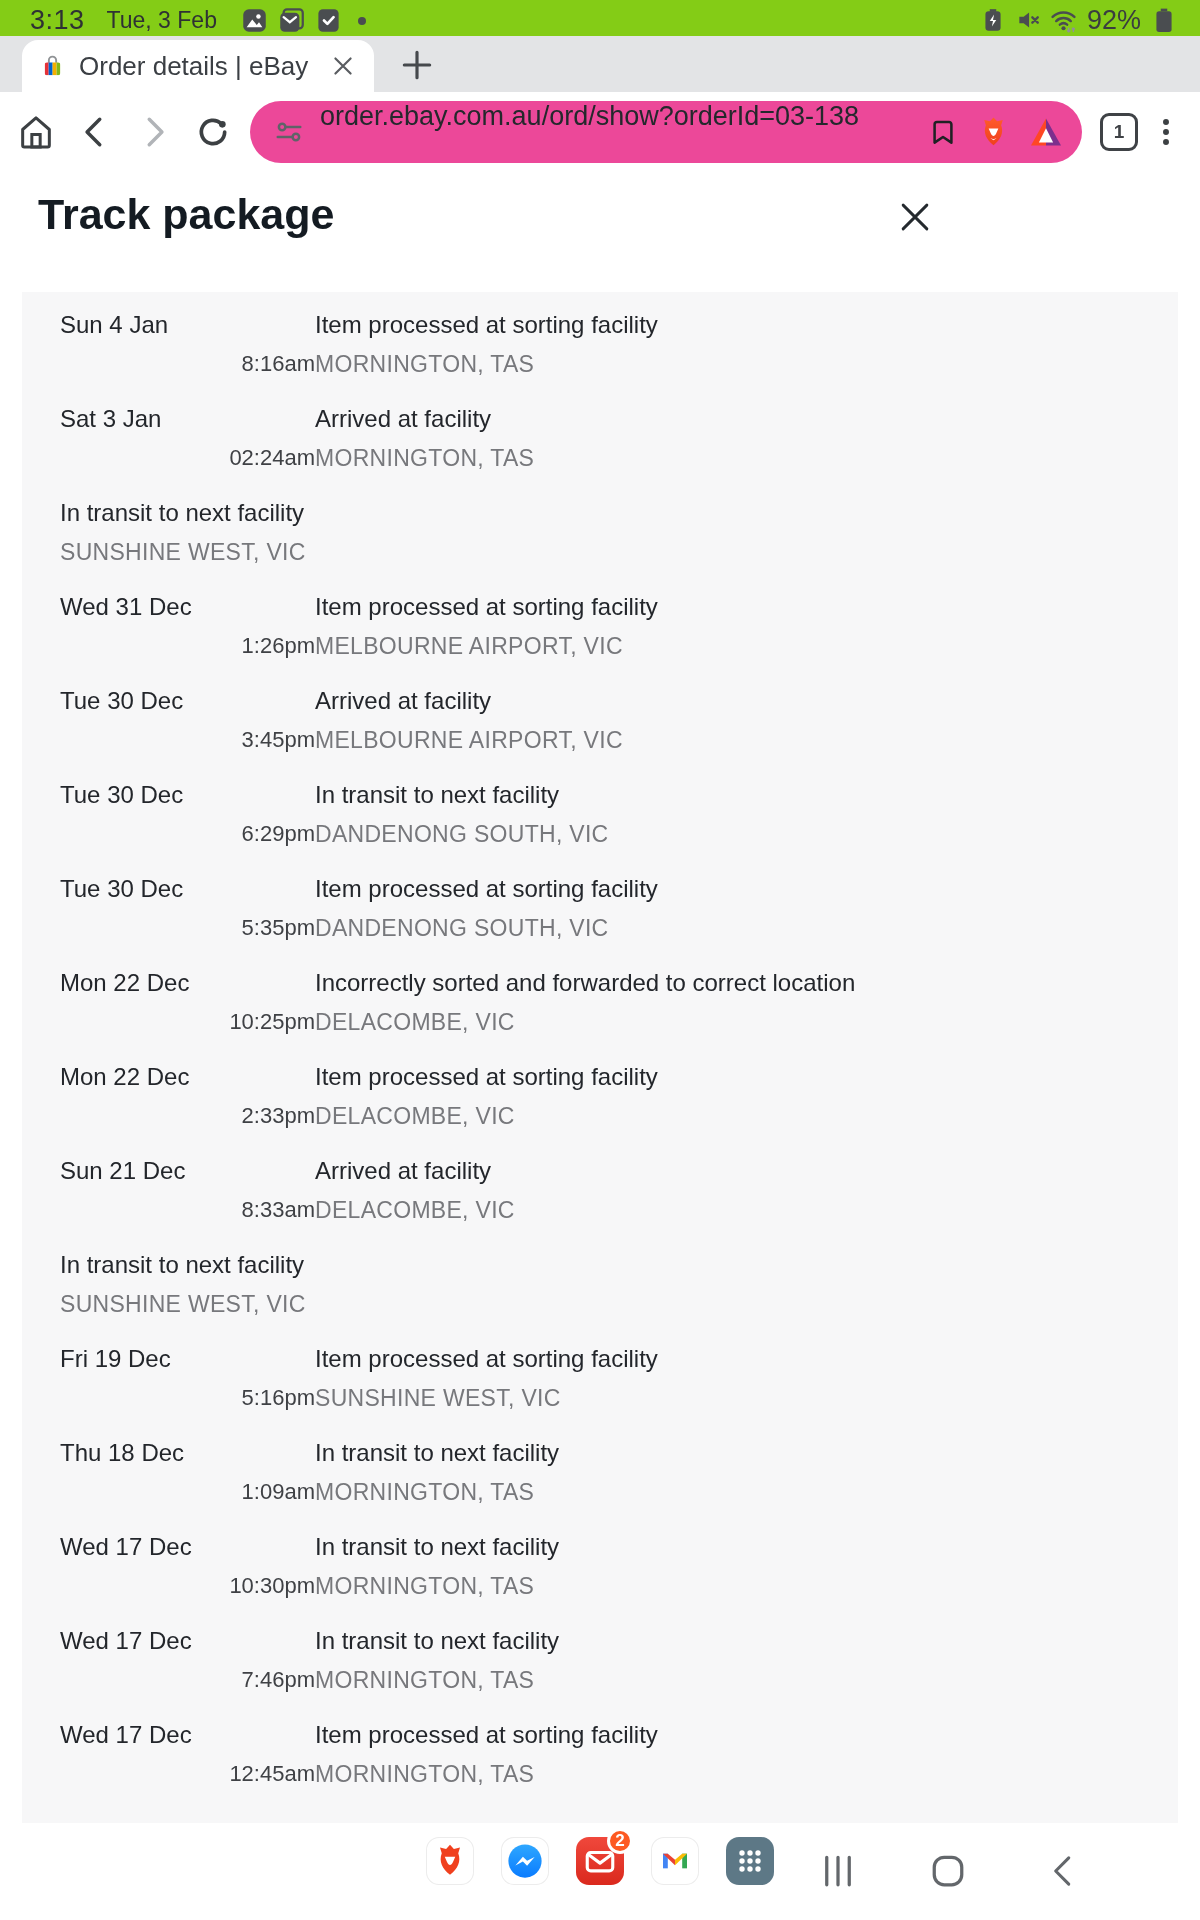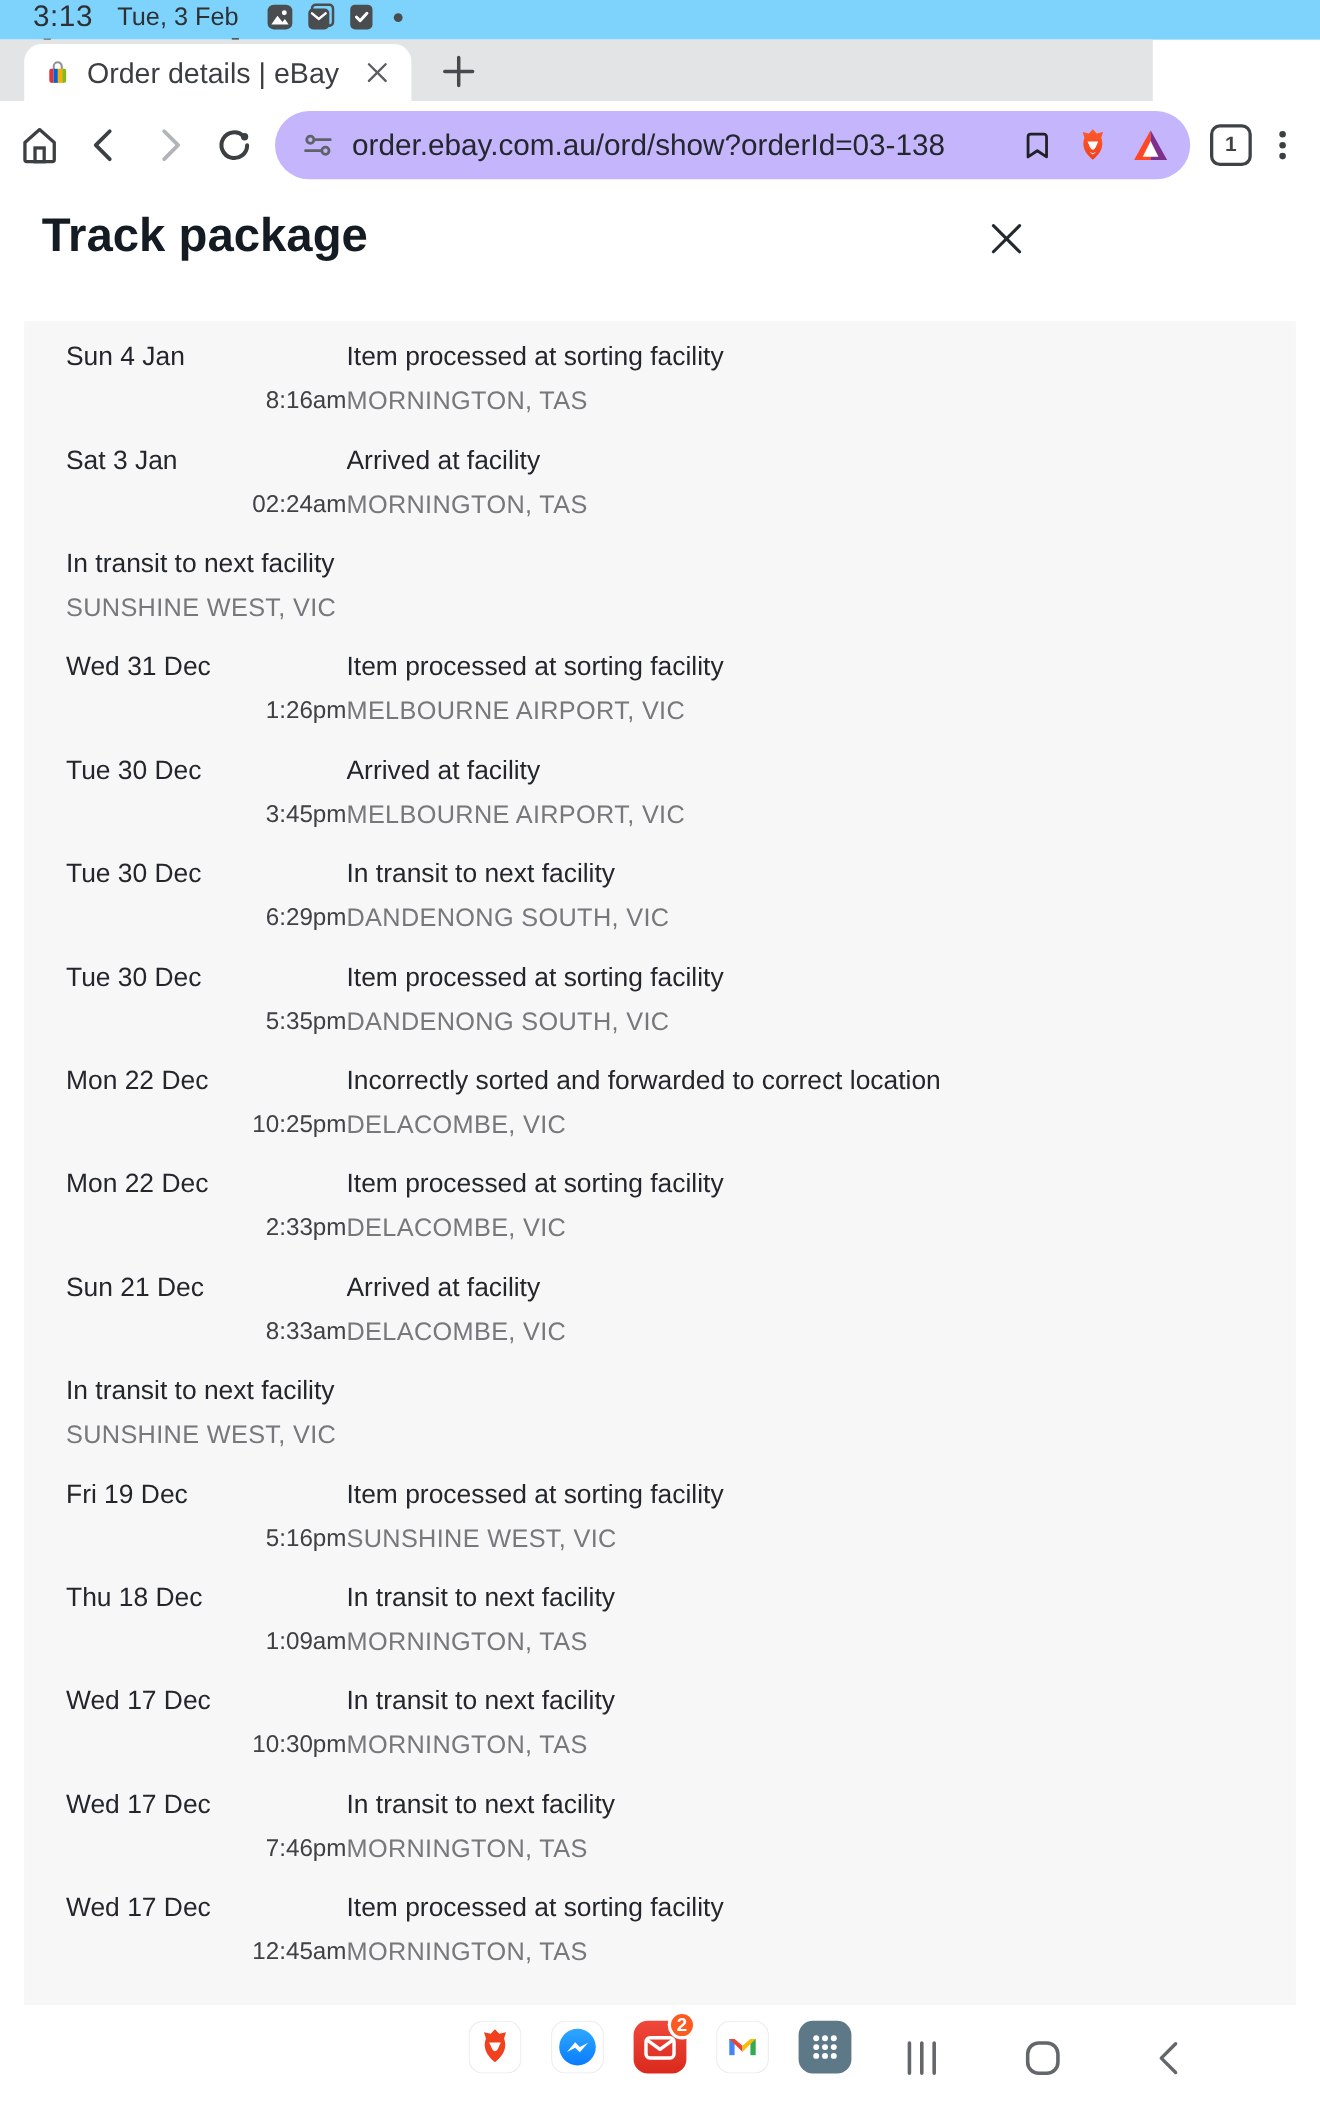--- a/index.html
+++ b/index.html
@@ -1,46 +1,46 @@
 <!DOCTYPE html>
 <html><head>
 <meta charset="utf-8">
 <style>
   html,body{margin:0;padding:0;background:#fff;}
   .screen{position:relative;width:1200px;height:1920px;background:#fff;overflow:hidden;
           font-family:"Liberation Sans", sans-serif;-webkit-font-smoothing:antialiased;}
 
   
-  .status-bar{position:absolute;left:0;top:0;width:1200px;height:36px;background:#7dd3fc;
-              display:flex;align-items:flex-start;justify-content:space-between;box-sizing:border-box;
-              padding:0 22px 0 30px;flex-direction:column;}
+  .status-bar{position:absolute;left:0;top:0;width:1200px;height:36px;background:#84cc16;
+              display:flex;align-items:flex-end;justify-content:space-between;box-sizing:border-box;
+              padding:0 22px 0 30px;}
   .sb-left,.sb-right{display:flex;align-items:center;gap:10px;}
   .sb-time{font-size:27px;color:#2e3134;letter-spacing:.5px;}
   .sb-date{font-size:23px;color:#2e3134;margin-left:12px;margin-right:14px;}
   .notif-icon{display:inline-flex;width:27px;height:27px;}
   .notif-dot{width:8px;height:8px;border-radius:50%;background:#4a4d50;margin-left:6px;}
   .sb-right{gap:8px;}
   .sb-batt-pct{font-size:27px;color:#3a3d40;margin:0 2px;}
 
   
-  .tab-strip{position:absolute;left:0;top:36px;width:1048px;height:56px;background:#e3e4e6;
+  .tab-strip{position:absolute;left:0;top:36px;width:1200px;height:56px;background:#e3e4e6;
              display:flex;align-items:flex-end;}
   .tab{margin-left:22px;width:352px;height:52px;background:#fff;border-radius:16px 16px 0 0;
        display:flex;align-items:center;padding:0 18px;box-sizing:border-box;gap:14px;}
   .tab-title{flex:1;font-size:26px;color:#3b3f44;white-space:nowrap;overflow:hidden;}
   .tab-close{display:inline-flex;width:26px;height:26px;}
   .new-tab{margin:0 0 8px 24px;border:none;background:transparent;padding:0;display:inline-flex;
            width:38px;height:38px;cursor:pointer;}
 
   
   .toolbar{position:absolute;left:0;top:92px;width:1200px;height:80px;background:#fff;
            display:flex;align-items:center;box-sizing:border-box;padding:0 16px 0 14px;}
   .tb-btn{border:none;background:transparent;padding:0;width:44px;height:44px;display:inline-flex;
           align-items:center;justify-content:center;cursor:pointer;flex:0 0 auto;margin-right:15px;}
-  .omnibox{flex:1;height:62px;background:#c4b5fd;border-radius:31px;display:flex;align-items:center;
+  .omnibox{flex:1;height:62px;background:#ec4899;border-radius:31px;display:flex;
            box-sizing:border-box;padding:0 18px 0 24px;gap:16px;min-width:0;cursor:pointer;}
   .url-text{flex:1;font-size:27px;color:#24282c;white-space:nowrap;overflow:hidden;min-width:0;}
   .pill-icon{display:inline-flex;flex:0 0 auto;align-items:center;justify-content:center;
              background:transparent;border:none;padding:0;cursor:pointer;}
   .tab-counter{flex:0 0 auto;width:32px;height:32px;border:3px solid #3f4246;border-radius:9px;
                display:flex;align-items:center;justify-content:center;margin:0 10px 0 18px;cursor:pointer;
                font-size:19px;font-weight:bold;color:#3f4246;background:#fff;}
   .menu-btn{border:none;background:transparent;padding:0;width:36px;height:44px;display:inline-flex;
             align-items:center;justify-content:center;cursor:pointer;}
 

